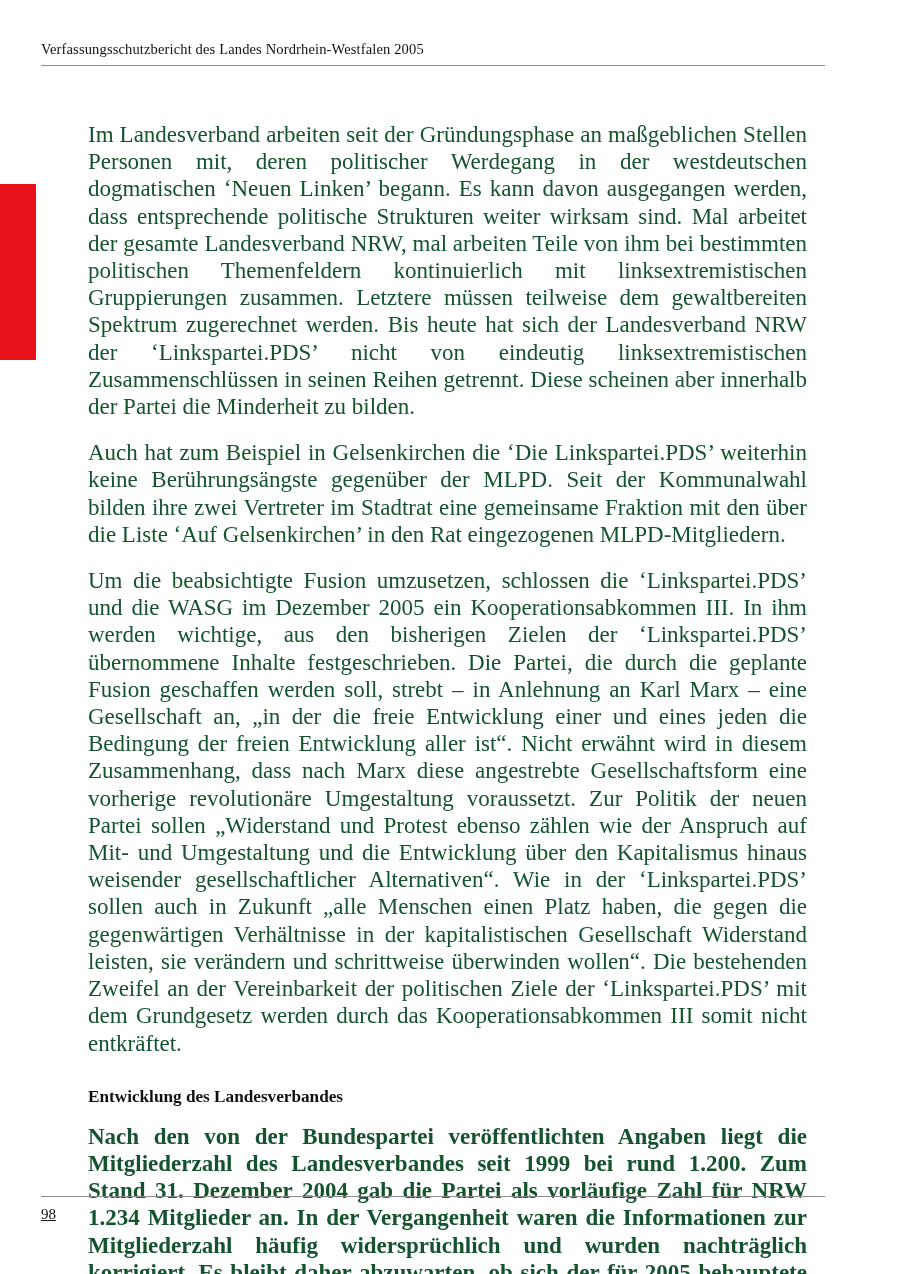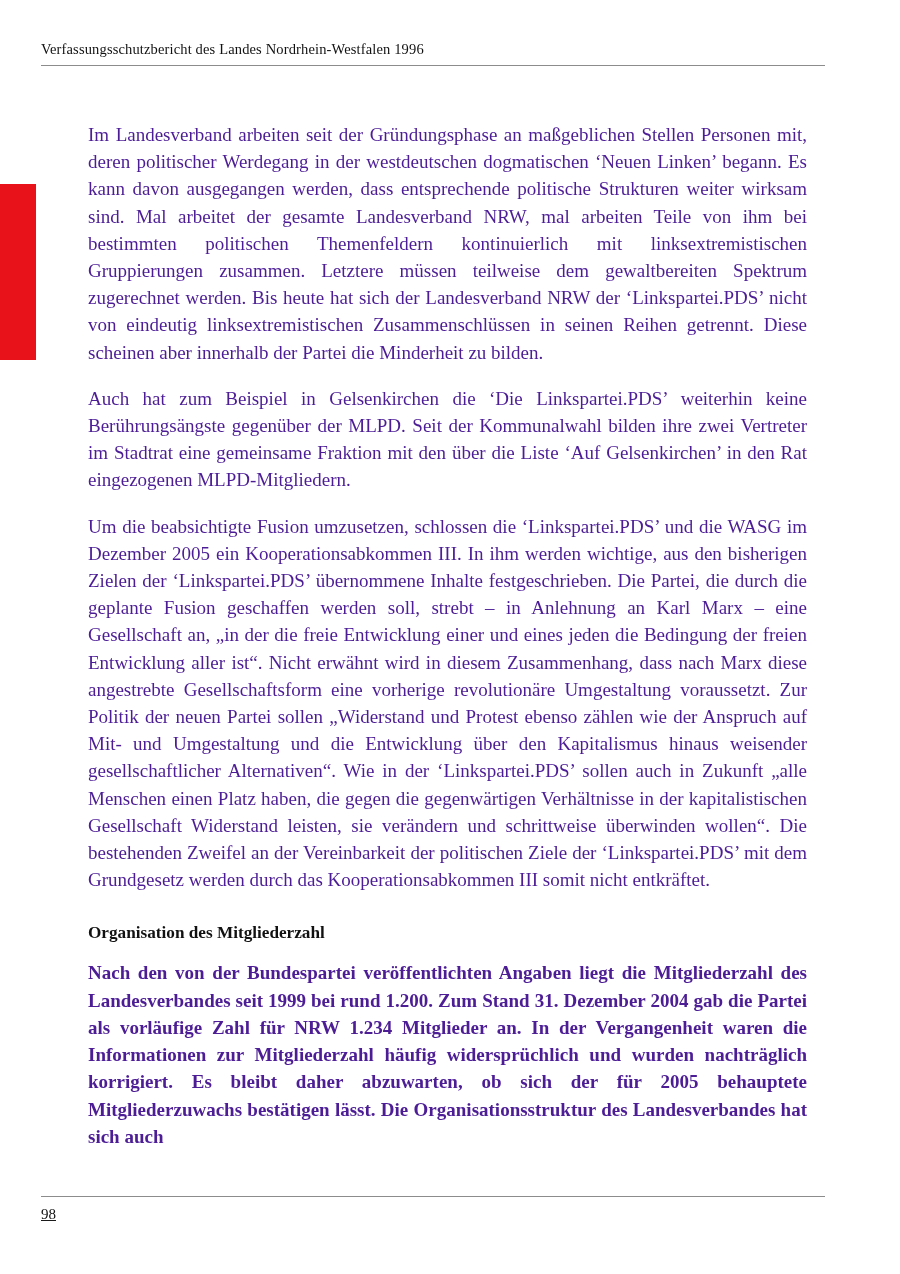--- a/index.html
+++ b/index.html
@@ -52,26 +52,26 @@
   
   .content {
     position: absolute;
     left: 88px;
     top: 121px;
     width: 735px;
   }
 
   p.para {
     margin: 0 16px 19px 0;
-    font-size: 19px;
+    font-size: 23px;
     line-height: 27.2px;
     text-align: justify;
     text-justify: inter-word;
     hyphens: manual;
-    color: #4c1d95;
+    color: #14532d;
   }
   p.para:last-child {
     margin-bottom: 0;
     font-weight: bold;
   }
 
   h2.subhead {
     margin: 28px 0 14px 0;
     font-size: 17.2px;
     line-height: 24px;
@@ -98,29 +98,29 @@
   }
 </style>
 </head>
 <body>
 
 <div class="page">
 
   <div class="side-marker"></div>
 
   <div class="header">
-    <div class="header-text">Verfassungsschutzbericht des Landes Nordrhein-Westfalen 1996</div>
+    <div class="header-text">Verfassungsschutzbericht des Landes Nordrhein-Westfalen 2005</div>
     <div class="header-rule"></div>
   </div>
 
   <div class="content">
     <p class="para">Im Landesverband arbeiten seit der Gründungsphase an maßgeblichen Stellen Personen mit, deren politischer Werdegang in der westdeutschen dogmatischen ‘Neuen Linken’ begann. Es kann davon ausgegangen werden, dass entsprechende politische Strukturen weiter wirksam sind. Mal arbeitet der gesamte Landesverband NRW, mal arbeiten Teile von ihm bei bestimmten politischen Themenfeldern kontinuierlich mit linksextremistischen Gruppierungen zusammen. Letztere müssen teilweise dem gewaltbereiten Spektrum zugerechnet werden. Bis heute hat sich der Landesverband NRW der ‘Linkspartei.PDS’ nicht von eindeutig linksextremistischen Zusammenschlüssen in seinen Reihen getrennt. Diese scheinen aber innerhalb der Partei die Minderheit zu bilden.</p>
     <p class="para">Auch hat zum Beispiel in Gelsenkirchen die ‘Die Linkspartei.PDS’ weiterhin keine Berührungsängste gegenüber der MLPD. Seit der Kommunalwahl bilden ihre zwei Vertreter im Stadtrat eine gemeinsame Fraktion mit den über die Liste ‘Auf Gelsenkirchen’ in den Rat eingezogenen MLPD-Mitgliedern.</p>
     <p class="para">Um die beabsichtigte Fusion umzusetzen, schlossen die ‘Linkspartei.PDS’ und die WASG im Dezember 2005 ein Kooperationsabkommen III. In ihm werden wichtige, aus den bisherigen Zielen der ‘Linkspartei.PDS’ übernommene Inhalte festgeschrieben. Die Partei, die durch die geplante Fusion geschaffen werden soll, strebt – in Anlehnung an Karl Marx – eine Gesellschaft an, „in der die freie Entwicklung einer und eines jeden die Bedingung der freien Entwicklung aller ist“. Nicht erwähnt wird in diesem Zusammenhang, dass nach Marx diese angestrebte Gesellschaftsform eine vorherige revolutionäre Umgestaltung voraussetzt. Zur Politik der neuen Partei sollen „Widerstand und Protest ebenso zählen wie der Anspruch auf Mit- und Umgestaltung und die Entwicklung über den Kapitalismus hinaus weisender gesellschaftlicher Alternativen“. Wie in der ‘Linkspartei.PDS’ sollen auch in Zukunft „alle Menschen einen Platz haben, die gegen die gegenwärtigen Verhältnisse in der kapitalistischen Gesellschaft Widerstand leisten, sie verändern und schrittweise überwinden wollen“. Die bestehenden Zweifel an der Vereinbarkeit der politischen Ziele der ‘Linkspartei.PDS’ mit dem Grundgesetz werden durch das Kooperationsabkommen III somit nicht entkräftet.</p>
-    <h2 class="subhead">Organisation des Mitgliederzahl</h2>
+    <h2 class="subhead">Entwicklung des Landesverbandes</h2>
     <p class="para">Nach den von der Bundespartei veröffentlichten Angaben liegt die Mitgliederzahl des Landesverbandes seit 1999 bei rund 1.200. Zum Stand 31. Dezember 2004 gab die Partei als vorläufige Zahl für NRW 1.234 Mitglieder an. In der Vergangenheit waren die Informationen zur Mitgliederzahl häufig widersprüchlich und wurden nachträglich korrigiert. Es bleibt daher abzuwarten, ob sich der für 2005 behauptete Mitgliederzuwachs bestätigen lässt. Die Organisationsstruktur des Landesverbandes hat sich auch</p>
   </div>
 
   <div class="footer">
     <div class="footer-rule"></div>
     <div class="footer-number">98</div>
   </div>
 
 </div>
 

